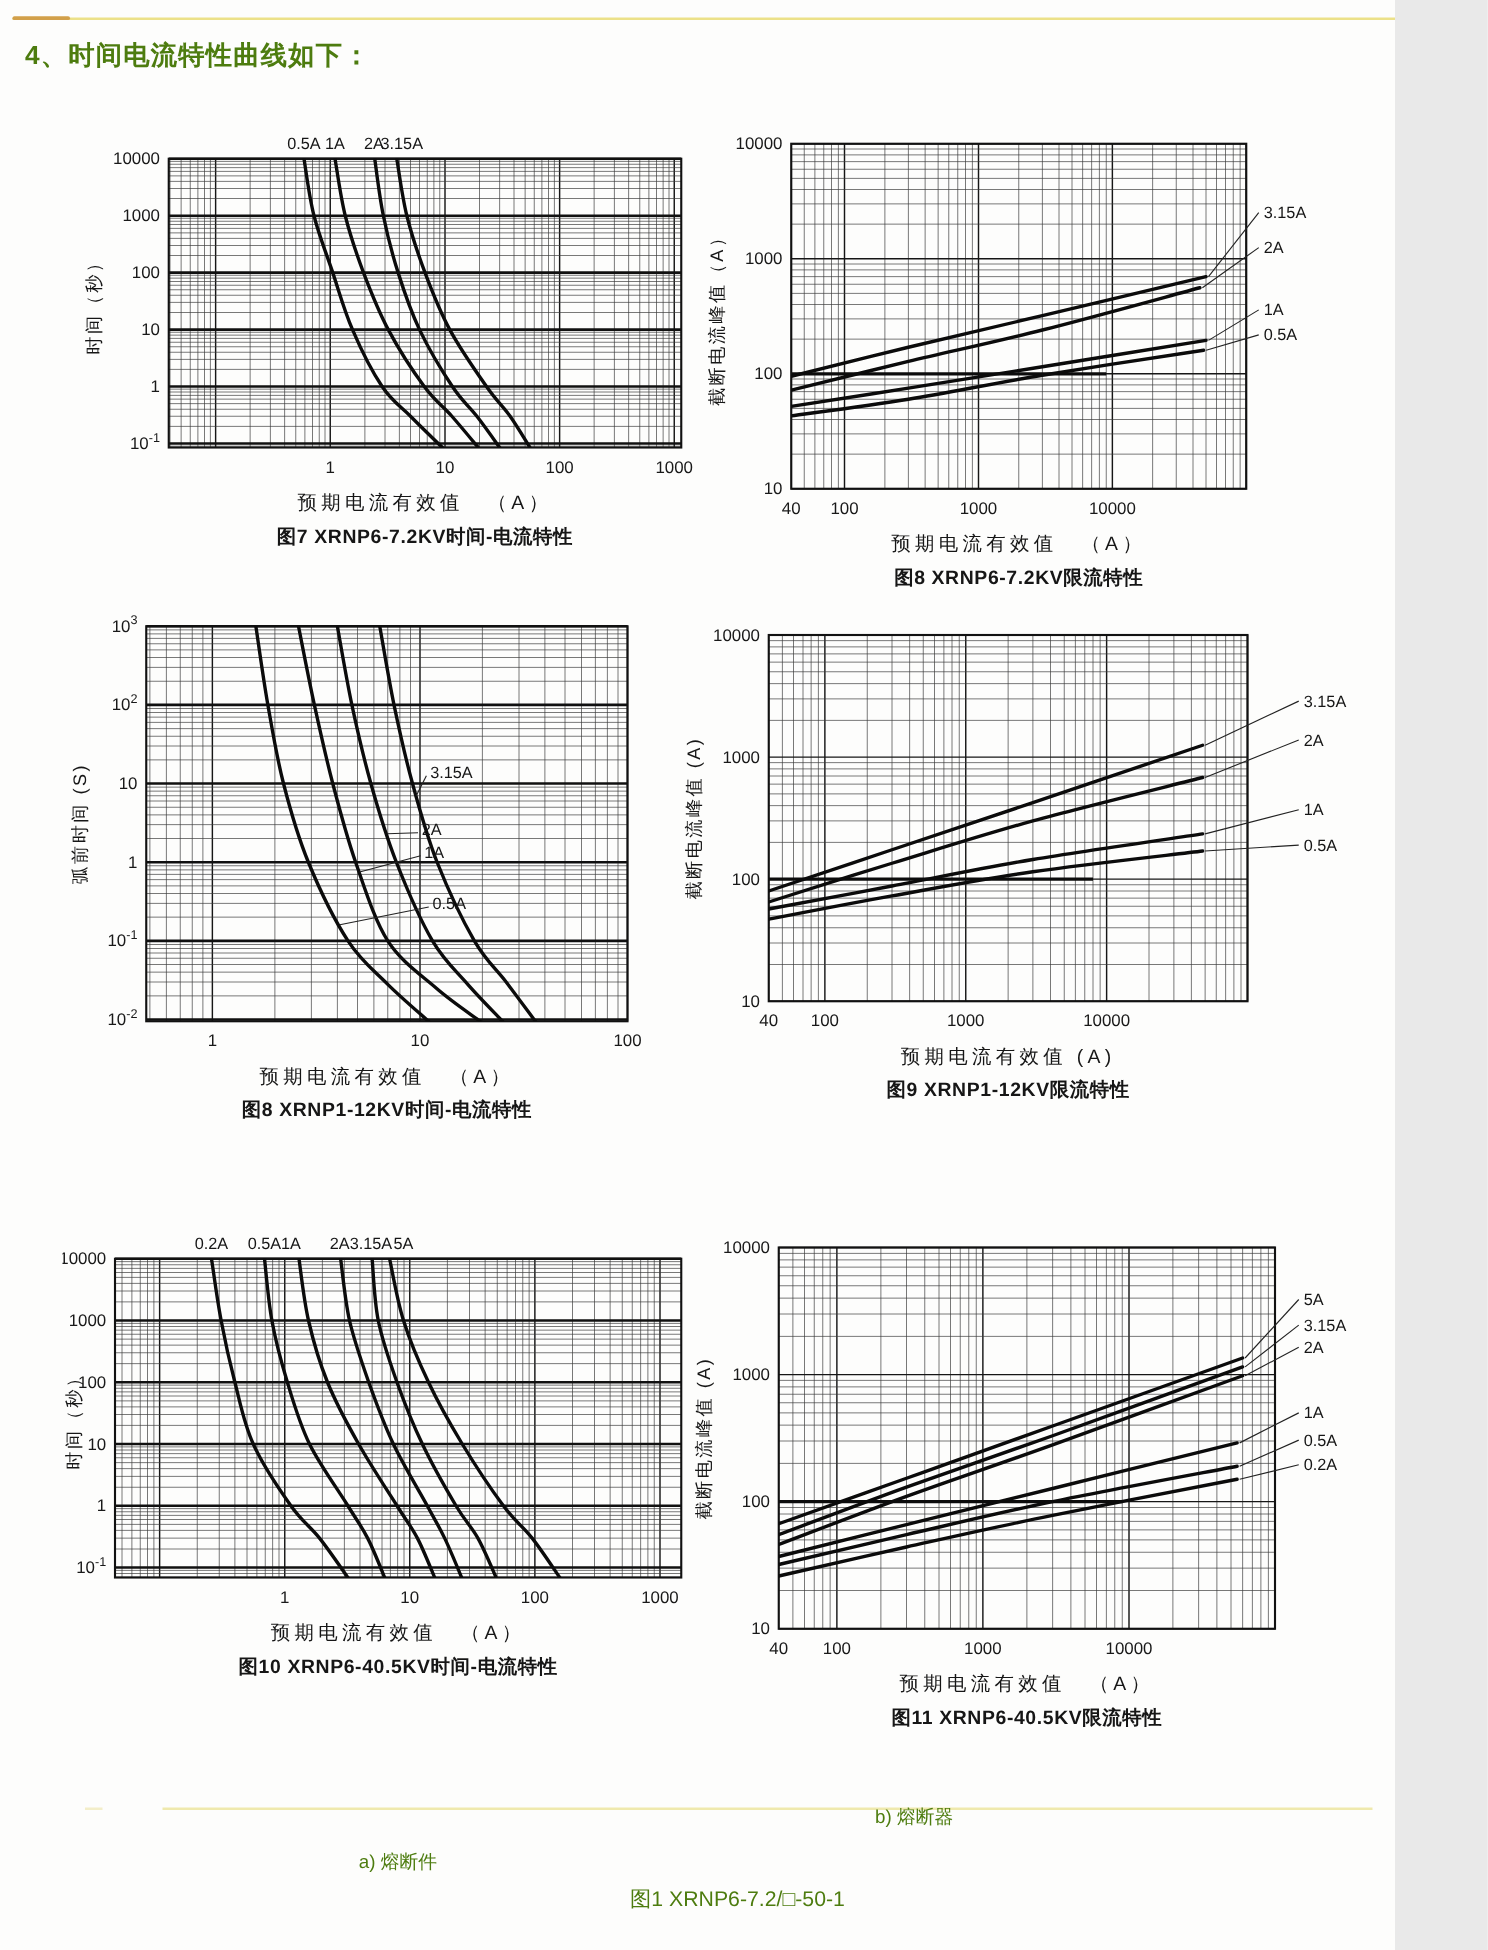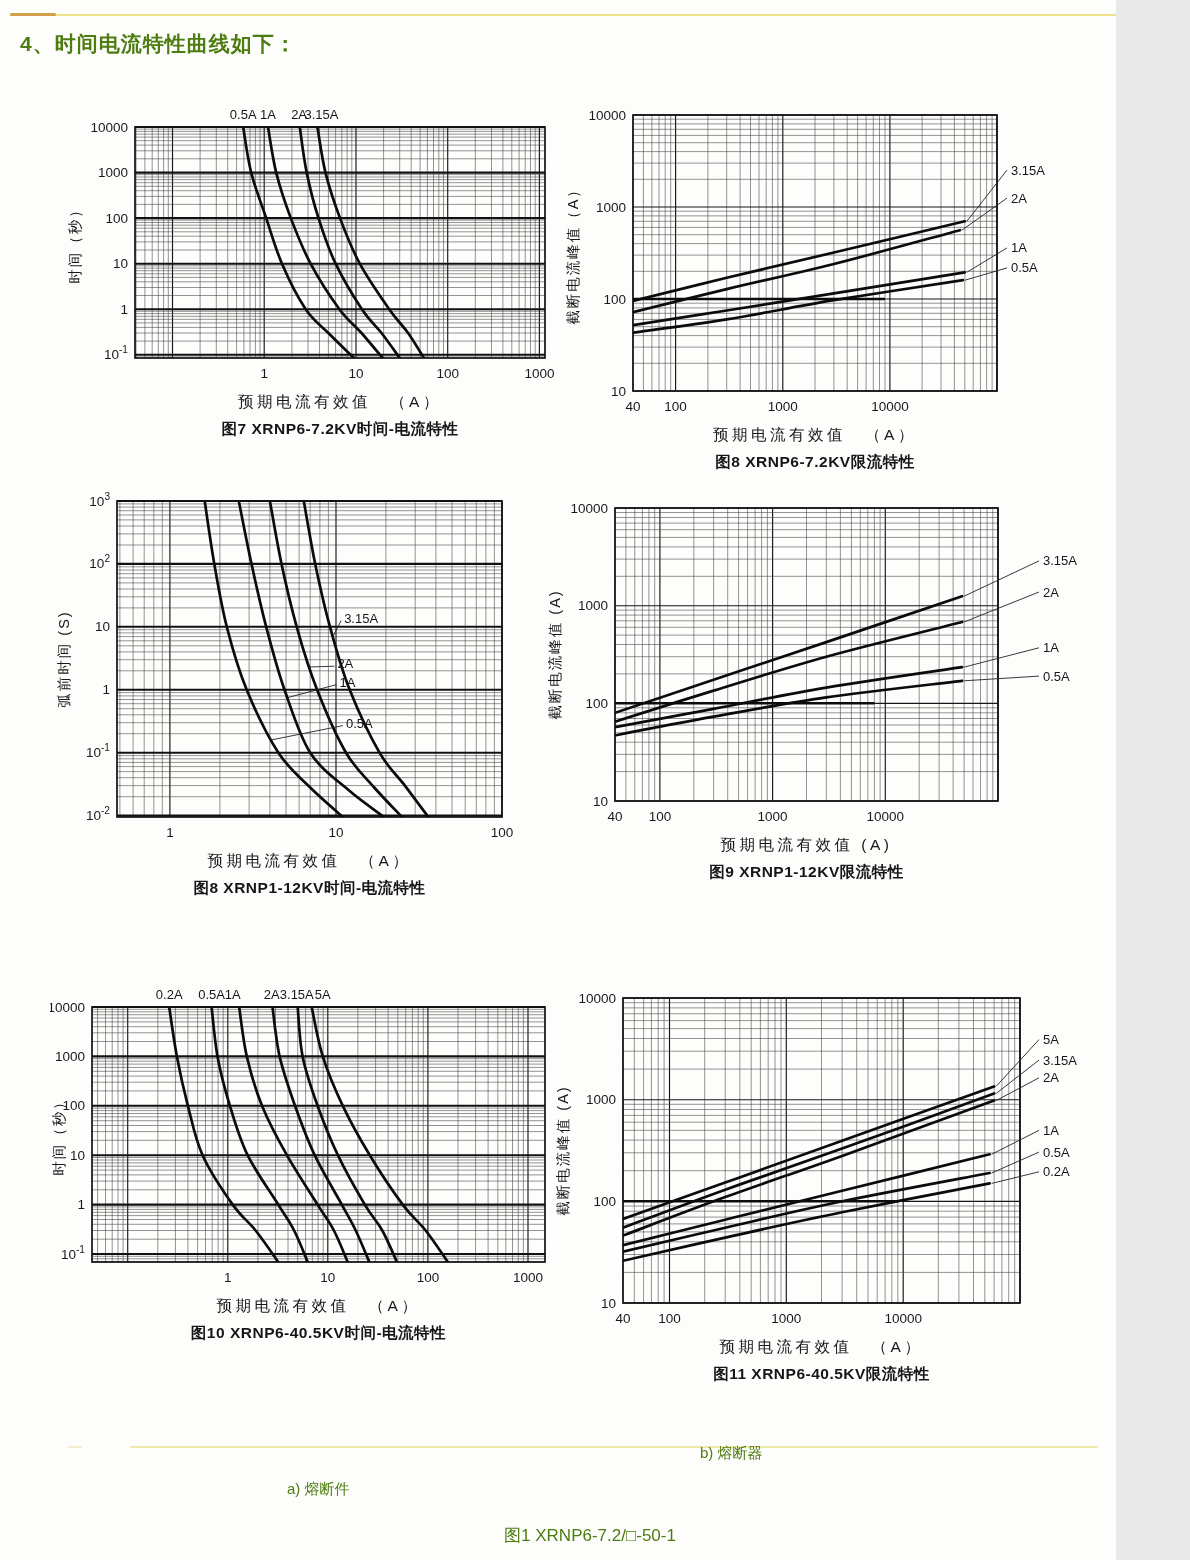--- a/index.html
+++ b/index.html
@@ -678,14 +678,14 @@
         <text class="cap" text-anchor="middle" x="271.5" y="406">图11  XRNP6-40.5KV限流特性</text>
         <text class="ylab" text-anchor="middle" transform="rotate(-90 18 177.5)" x="18" y="177.5">截断电流峰值 (A)</text>
       </svg>
     </div>
 
   <div class="divider" style="left:130px;top:1446px;width:968px;background:#efe9ad;"></div>
   <div class="divider" style="left:68px;top:1446px;width:14px;background:#f3eec9;"></div>
 
   <div class="footer-label" style="left:287px;top:1480px;">a) 熔断件</div>
   <div class="footer-label" style="left:700px;top:1444px;">b) 熔断器</div>
-  <div class="fig-caption" style="left:420px;top:1508px;margin-top:16px;">图1 XRNP6-7.2/□-50-1</div>
+  <div class="fig-caption" style="left:420px;top:1508px;">图1 XRNP6-7.2/□-50-1</div>
 </div>
 
 </body></html>

